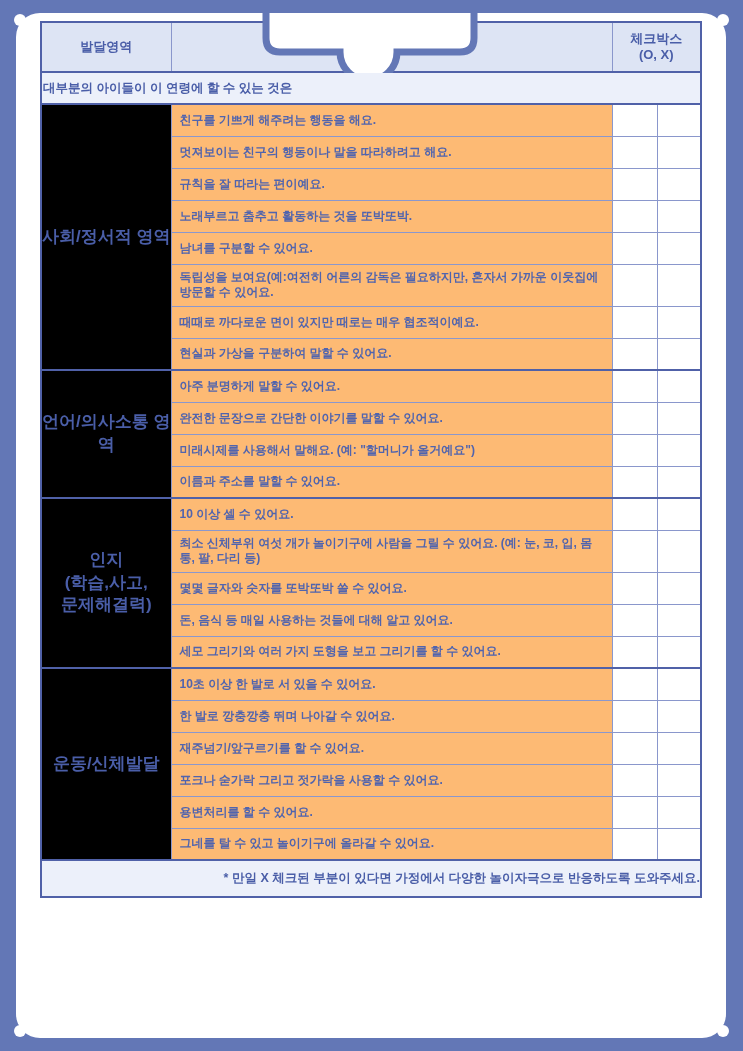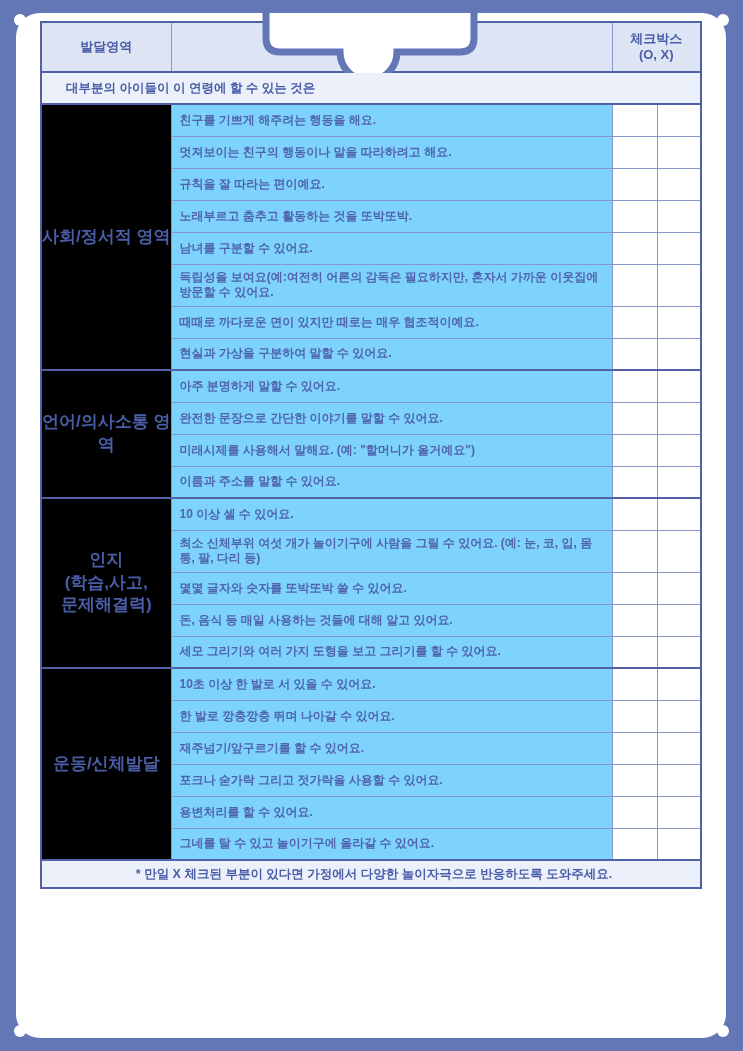--- a/index.html
+++ b/index.html
@@ -77,49 +77,49 @@
     white-space: pre-line;
     line-height: 1.25;
   }
   .intro td {
     height: 32px;
     background: #ecf0fa;
     color: #4a5ea8;
     font-weight: bold;
     font-size: 12.5px;
     text-align: left;
-    padding-left: 24px;
+    padding-left: 1px;
     border-bottom: 2px solid #5061a8;
   }
   .r td { height: 32px; }
   .r.d td { height: 42px; }
   .s-start td { border-top: 2px solid #5061a8; }
   td.area {
     background: #000000;
     color: #4a5ea8;
     font-weight: bold;
     font-size: 17px;
     text-align: center;
     white-space: pre-line;
     line-height: 1.35;
   }
   td.ind {
-    background: #7dd3fc;
+    background: #fdba74;
     text-align: left;
     padding: 2px 6px 2px 8px;
     line-height: 1.25;
   }
   td.chk { background: #ffffff; cursor: pointer; }
   .foot td {
-    height: 28px;
+    height: 37px;
     background: #ecf0fa;
     color: #4a5ea8;
     font-weight: bold;
     font-size: 12.5px;
-    text-align: center;
+    text-align: right;
     border-top: 2px solid #5061a8;
     padding-left: 6px;
   }
 </style>
 </head>
 <body>
 
 <div class="frame">
 
   <div class="page"></div>

